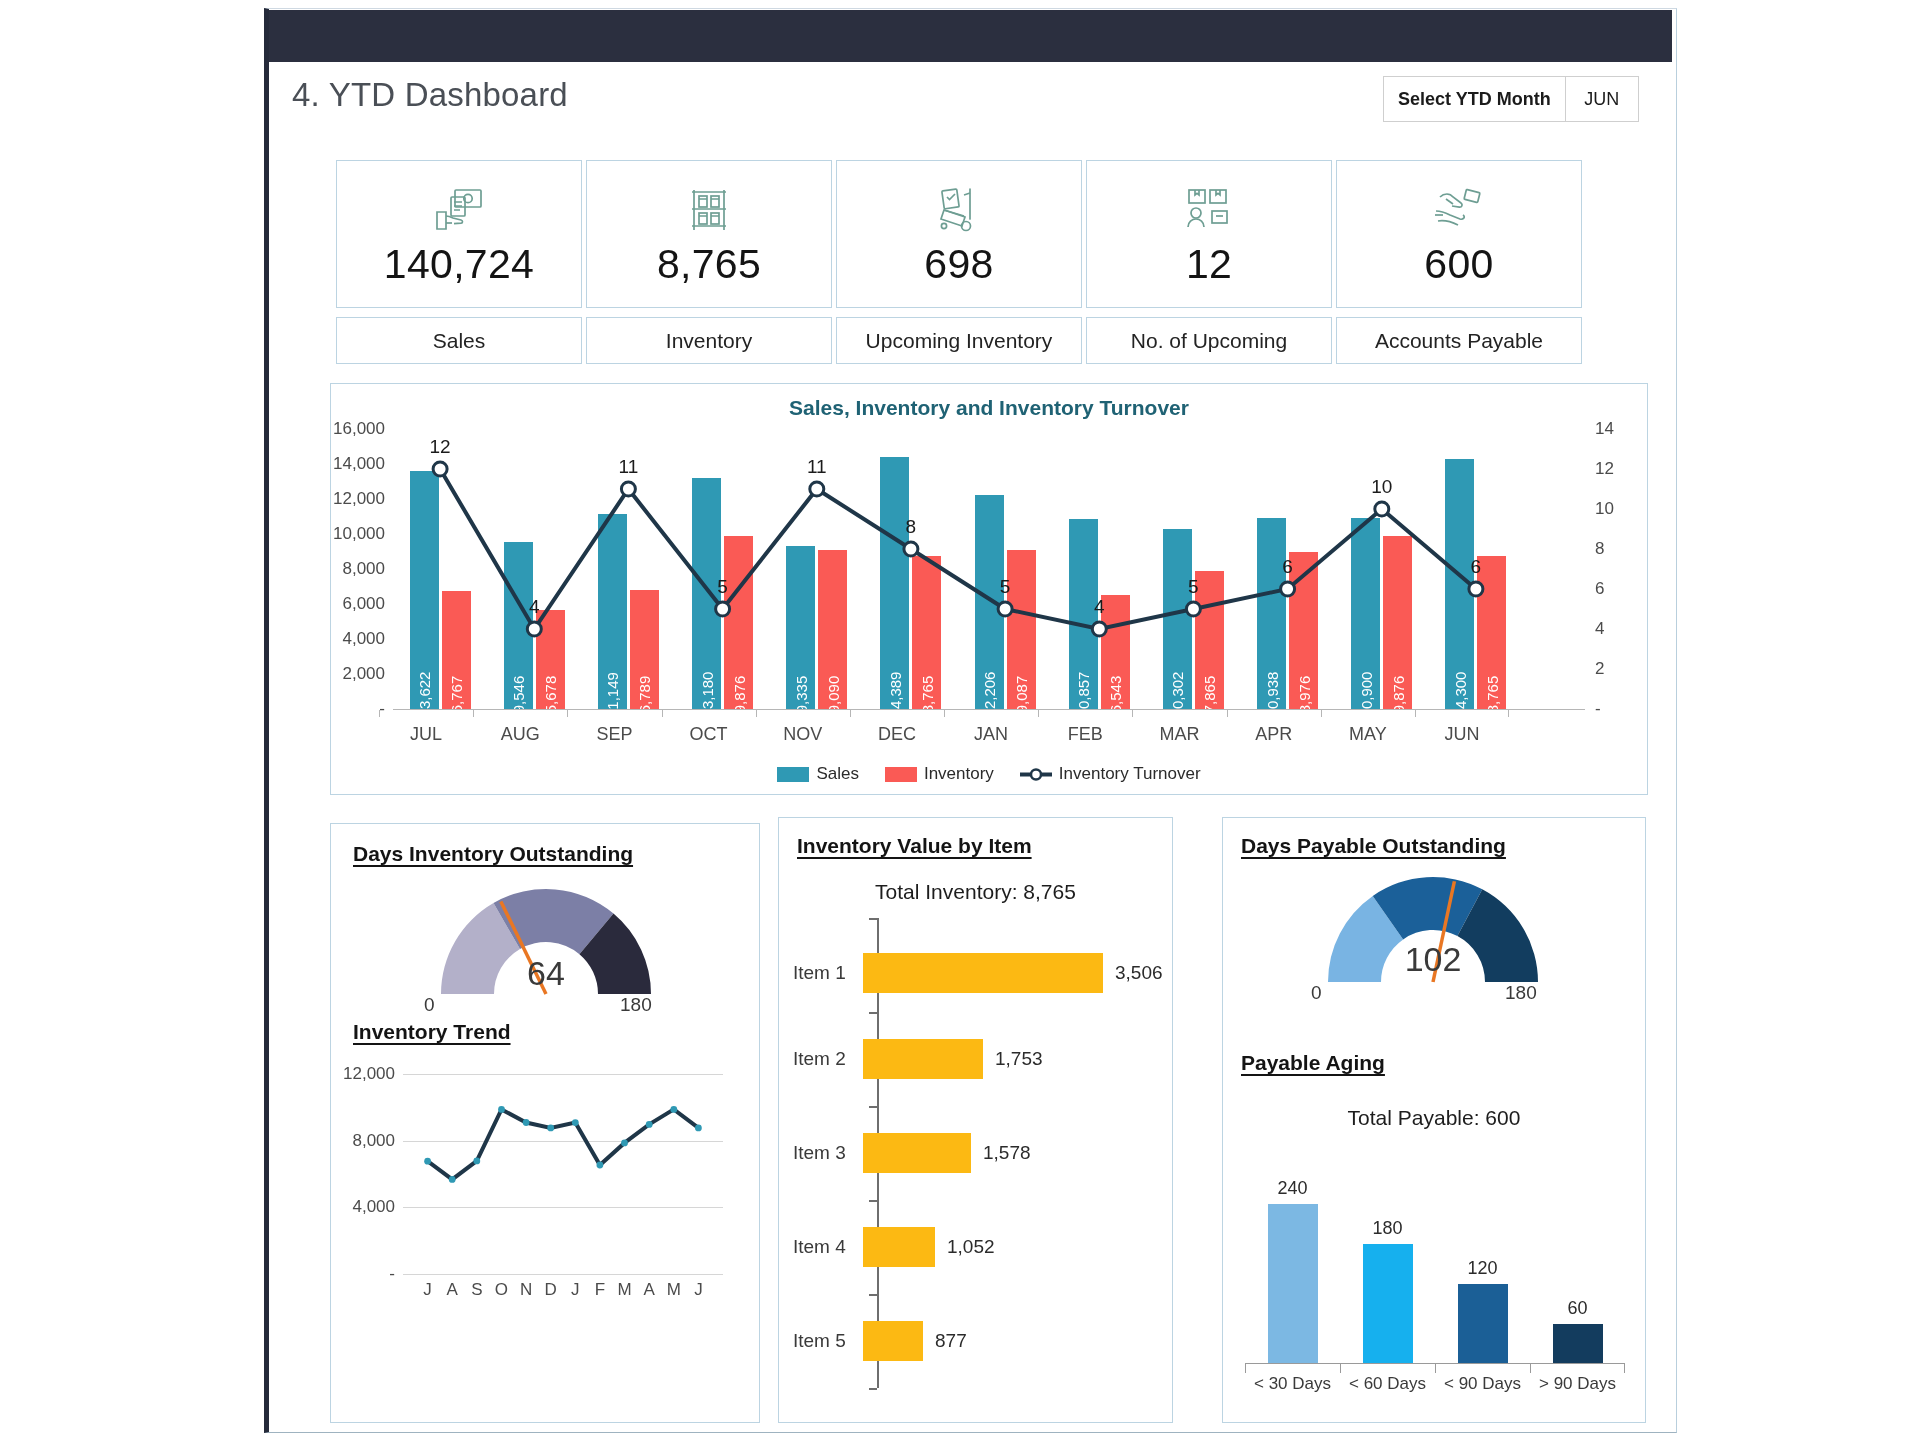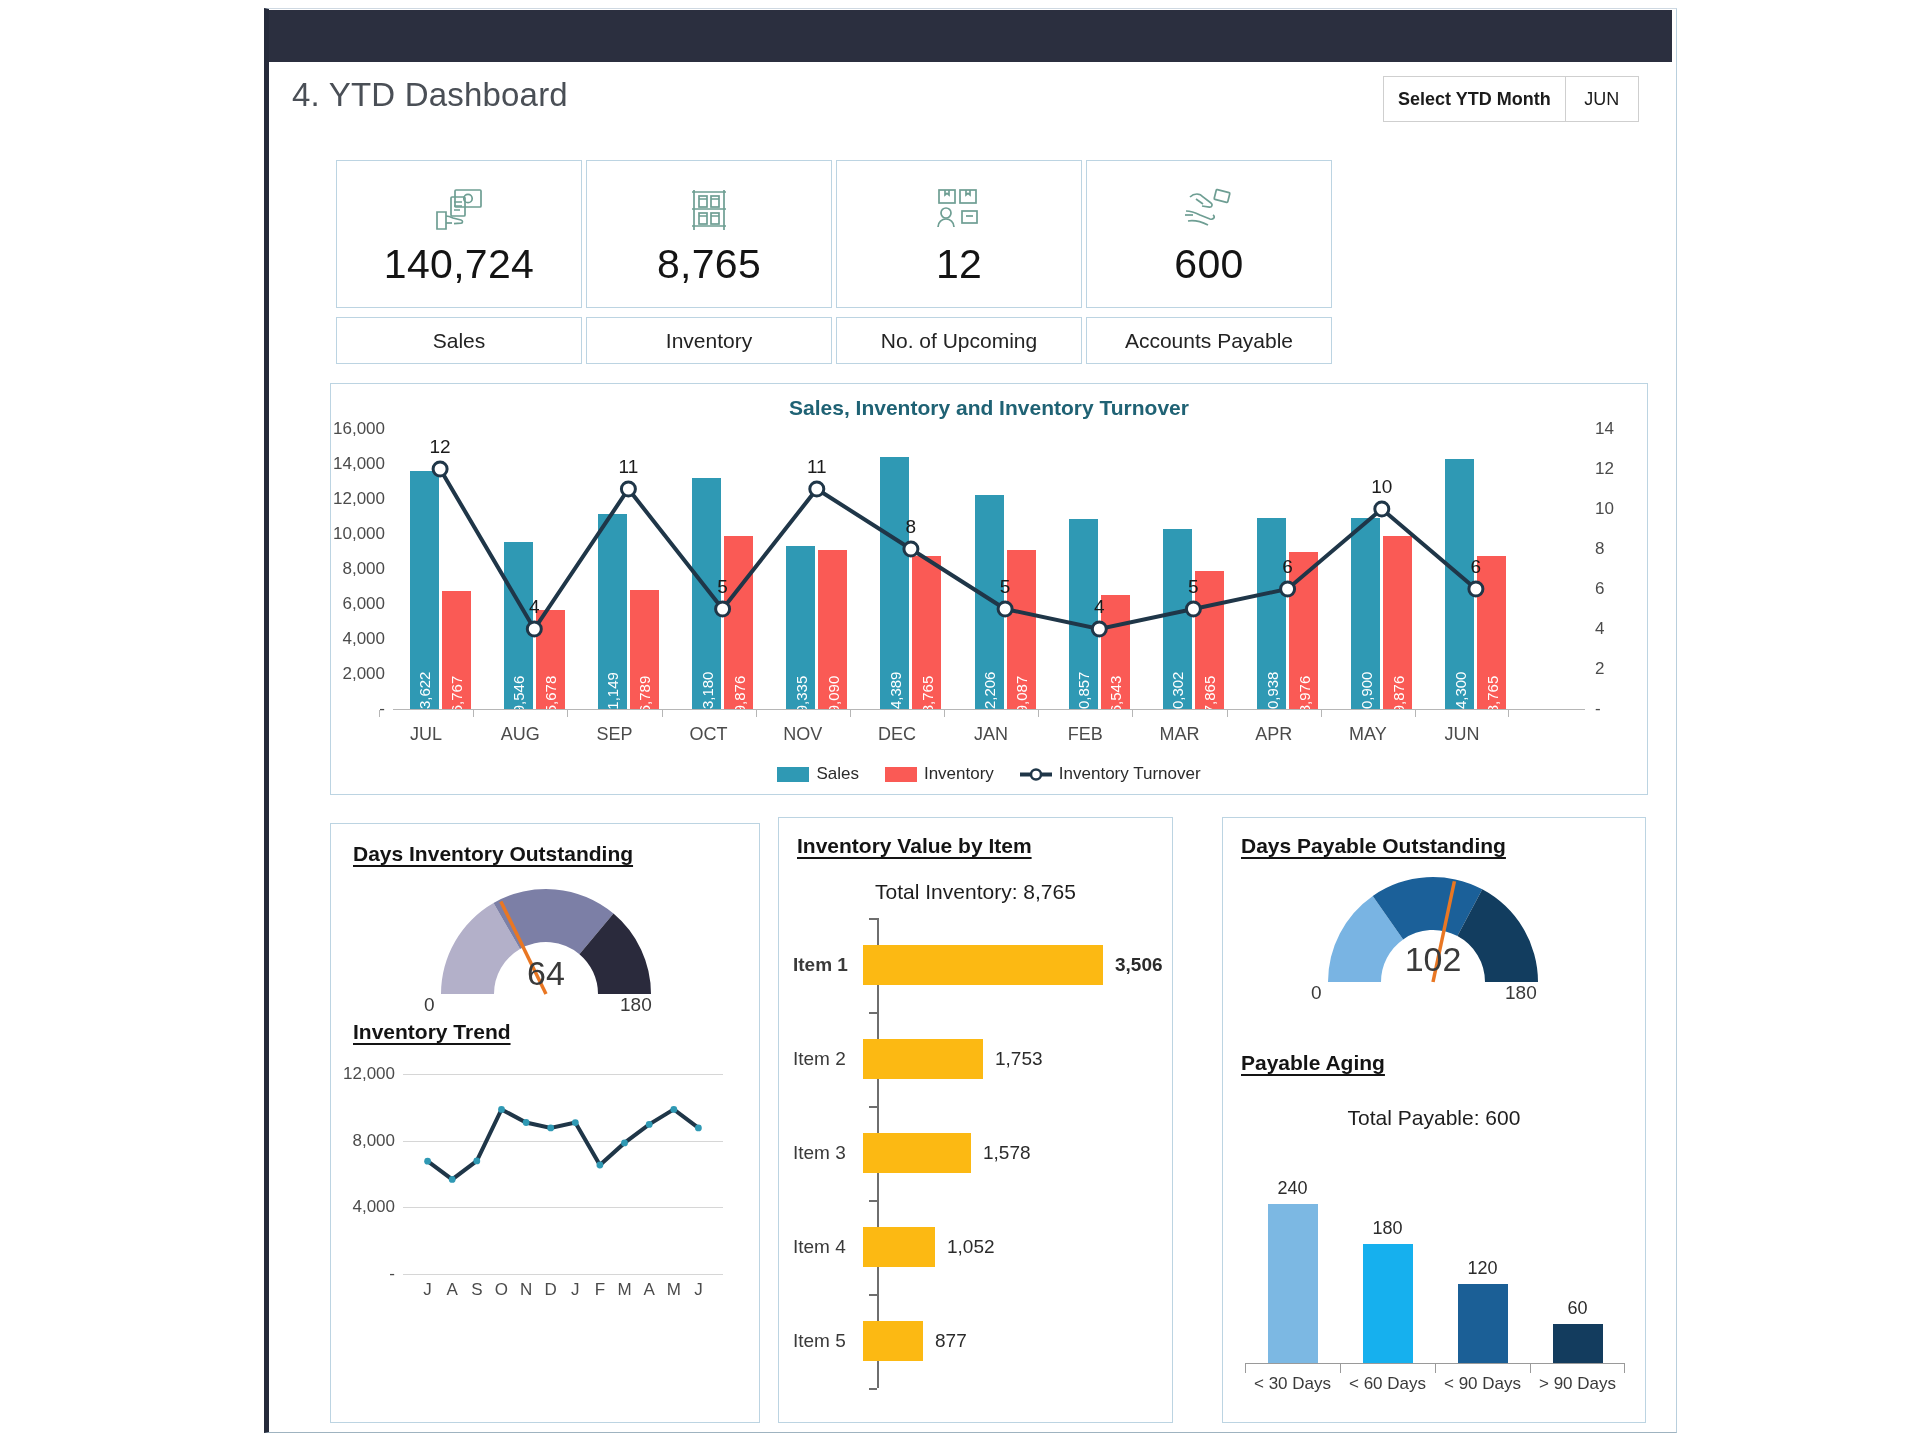--- a/index.html
+++ b/index.html
@@ -148,20 +148,38 @@
             <rect x="13" y="28" width="8" height="11"></rect>
               <rect x="25" y="28" width="8" height="11"></rect>
             <path d="M13 14h8M25 14h8M13 31h8M25 31h8"></path>
           </svg>
         </div>
         <div class="kpi-val">8,765</div>
       </div>
       <div class="kpi-label">Inventory</div>
     </div>
 
+    <div class="kpi">
+      <div class="kpi-box">
+        <div class="kpi-icon">
+          <svg width="50" height="50" viewBox="0 0 50 50" fill="none" stroke="#6e9e93" stroke-width="1.7">
+            <rect x="9" y="5" width="15" height="18" rx="1" transform="rotate(-8 16 14)"></rect>
+            <path d="M13 12l2.5 2.5L21 9"></path>
+            <path d="M36 4v30" stroke-linecap="round"></path>
+            <path d="M36 8l-6 2"></path>
+            <path d="M10 25l20 6"></path>
+            <path d="M10 25l-3 9 21 7 3-9z"></path>
+            <circle cx="32" cy="41" r="4.5"></circle>
+            <circle cx="10" cy="41" r="2.6"></circle>
+          </svg>
+        </div>
+        <div class="kpi-val">698</div>
+      </div>
+      <div class="kpi-label">Upcoming Inventory</div>
+    </div>
 
     <div class="kpi">
       <div class="kpi-box">
         <div class="kpi-icon">
           <svg width="52" height="50" viewBox="0 0 52 50" fill="none" stroke="#6e9e93" stroke-width="1.7">
             <rect x="6" y="5" width="16" height="13"></rect>
               <path d="M12 5v5l2-1.6L16 10V5"></path>
             <rect x="27" y="5" width="16" height="13"></rect>
               <path d="M33 5v5l2-1.6L37 10V5"></path>
             <rect x="29" y="26" width="15" height="12"></rect>
@@ -436,21 +454,21 @@
           <div class="xl" style="left: 295.385px; top: 200px;">J</div>
         </div>
     </div>
   </div>
 
   <div class="panel p-mid">
     <div class="sec-title" style="left:18px;top:16px;">Inventory Value by Item</div>
     <div class="total-txt" style="top:62px;">Total Inventory: 8,765</div>
     <div class="itembars" id="itemBars" style="top:100px;height:470px;">
       <div class="ib-axis" style="height: 470px;"></div>
-    <div class="ib-row" style="top: 0px; height: 94px; font-weight: bold;">
+    <div class="ib-row" style="top: 8px; height: 94px;">
           <div class="ib-name">Item 1</div>
           <div class="ib-bar" style="width: 240px; background: rgb(252, 185, 19);"></div>
           <div class="ib-val">3,506</div>
         </div>
         <div class="ib-tick" style="top: 0px;"></div>
         <div class="ib-row" style="top: 94px; height: 94px;">
           <div class="ib-name">Item 2</div>
           <div class="ib-bar" style="width: 120px; background: rgb(252, 185, 19);"></div>
           <div class="ib-val">1,753</div>
         </div>

